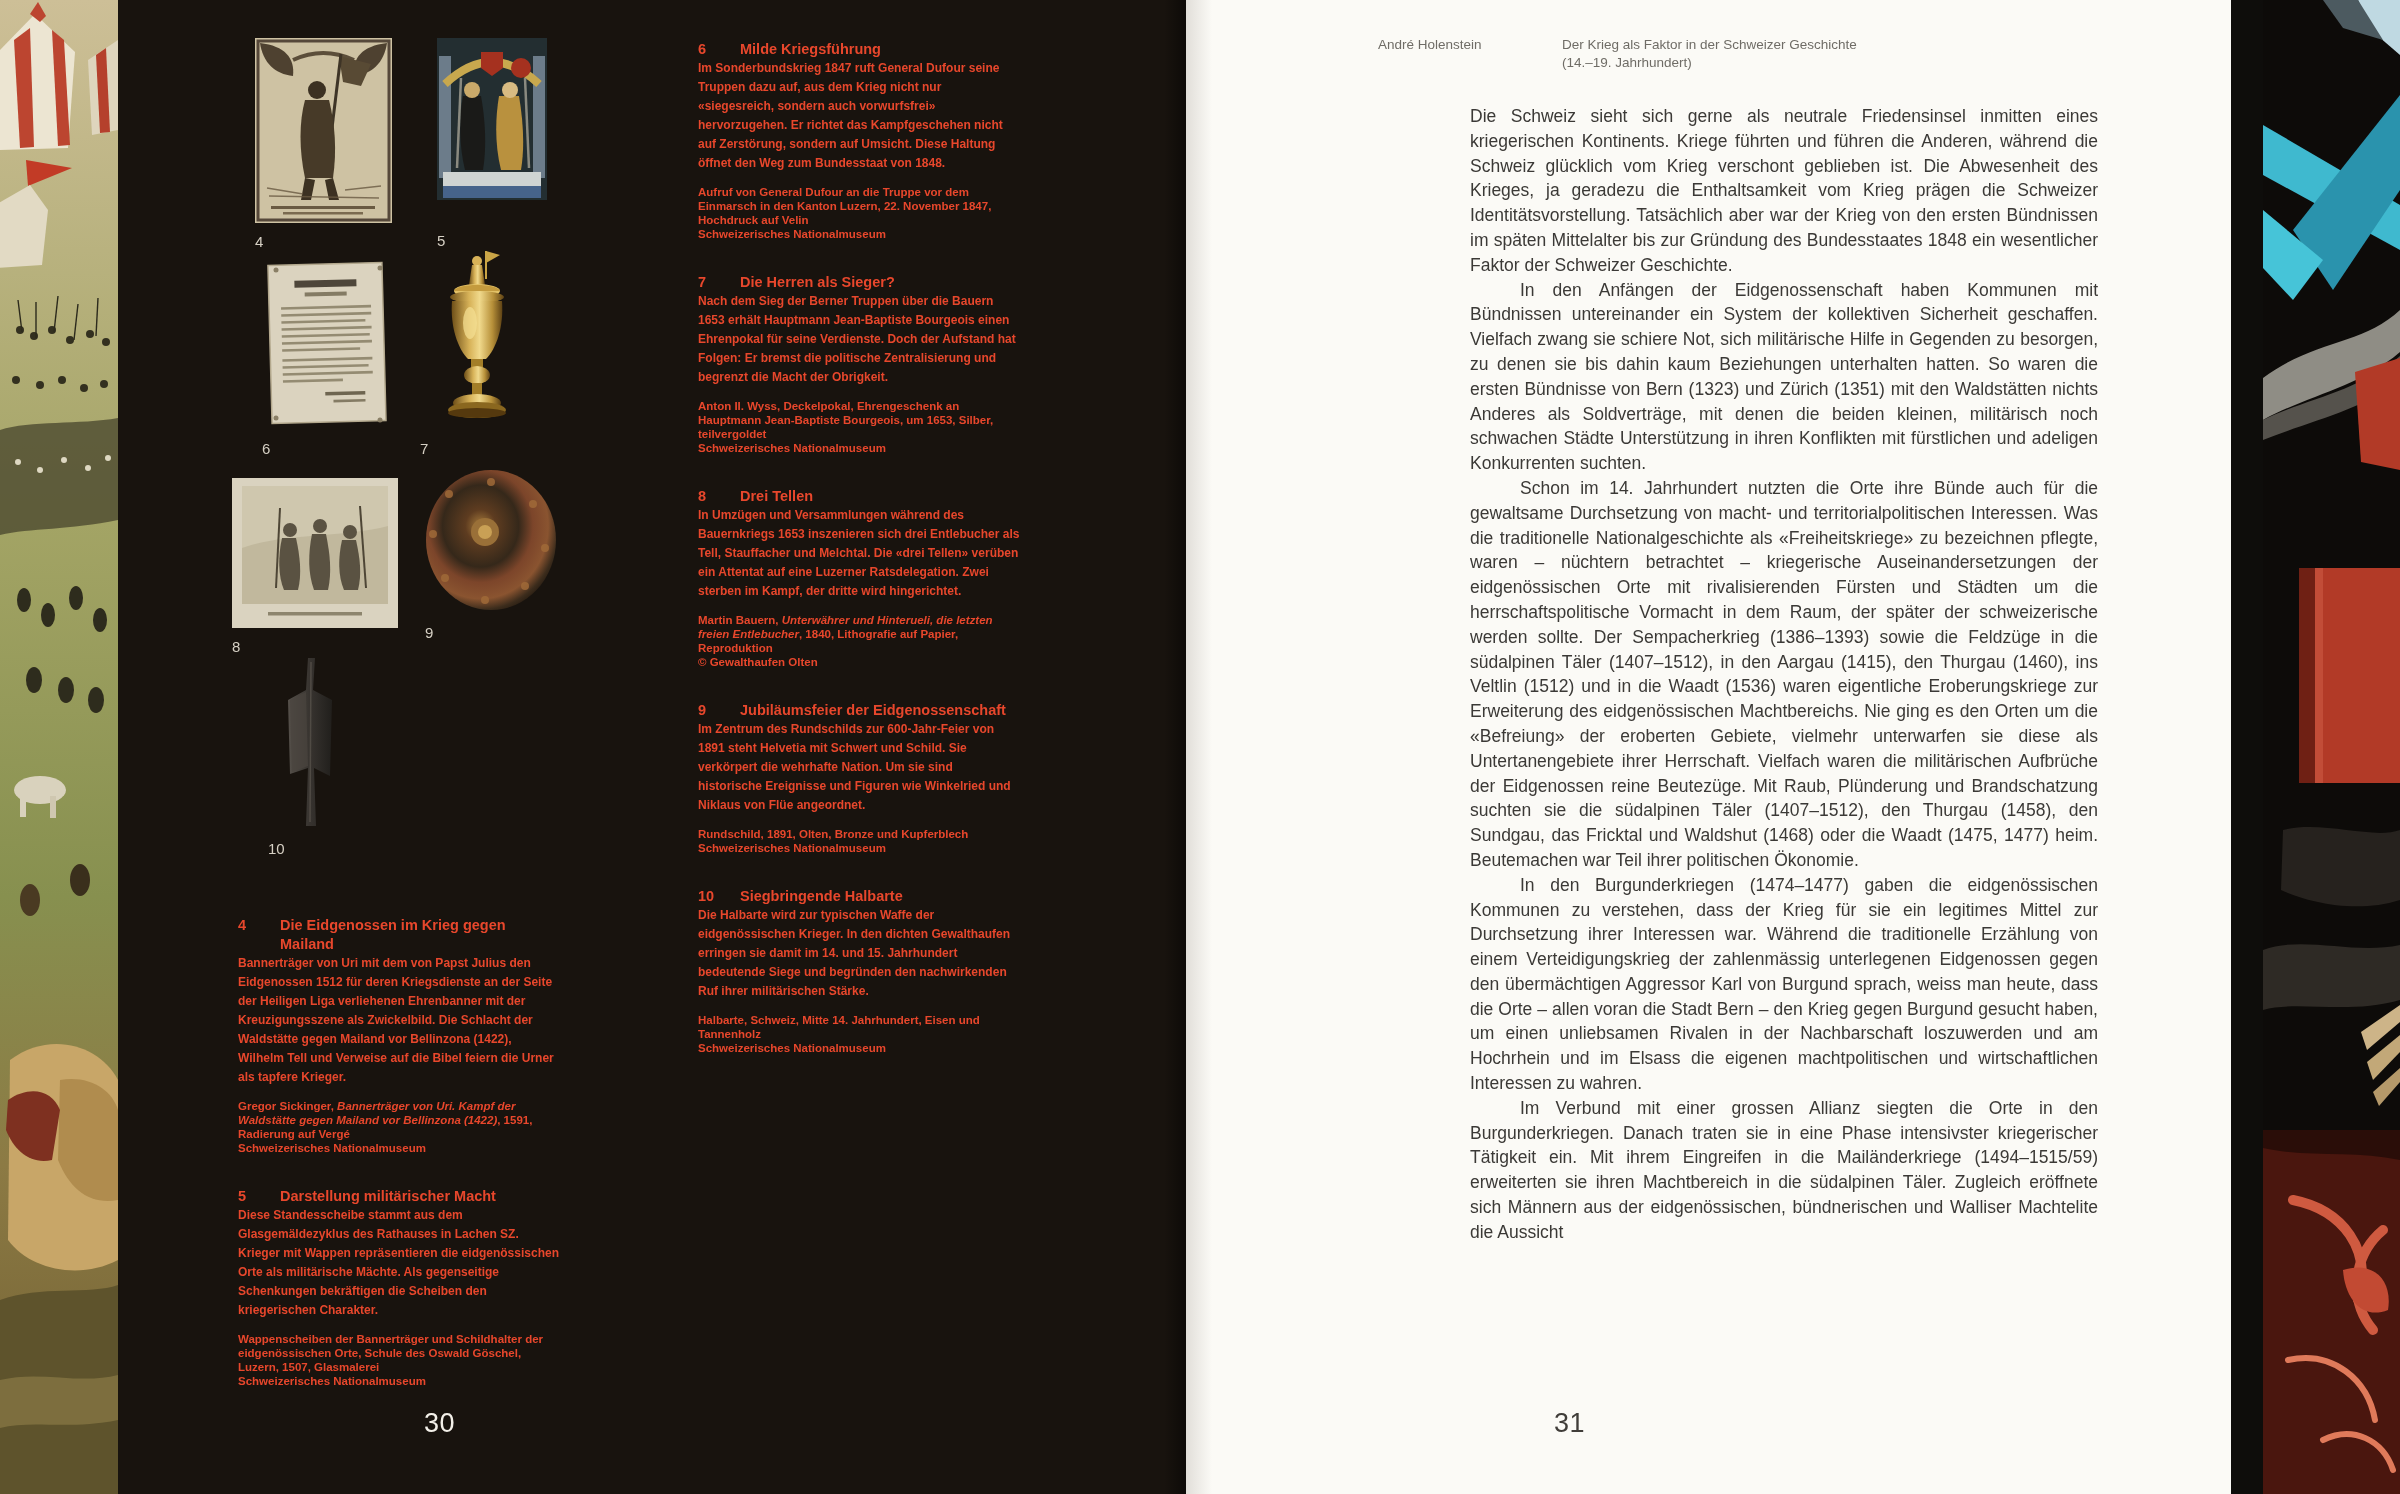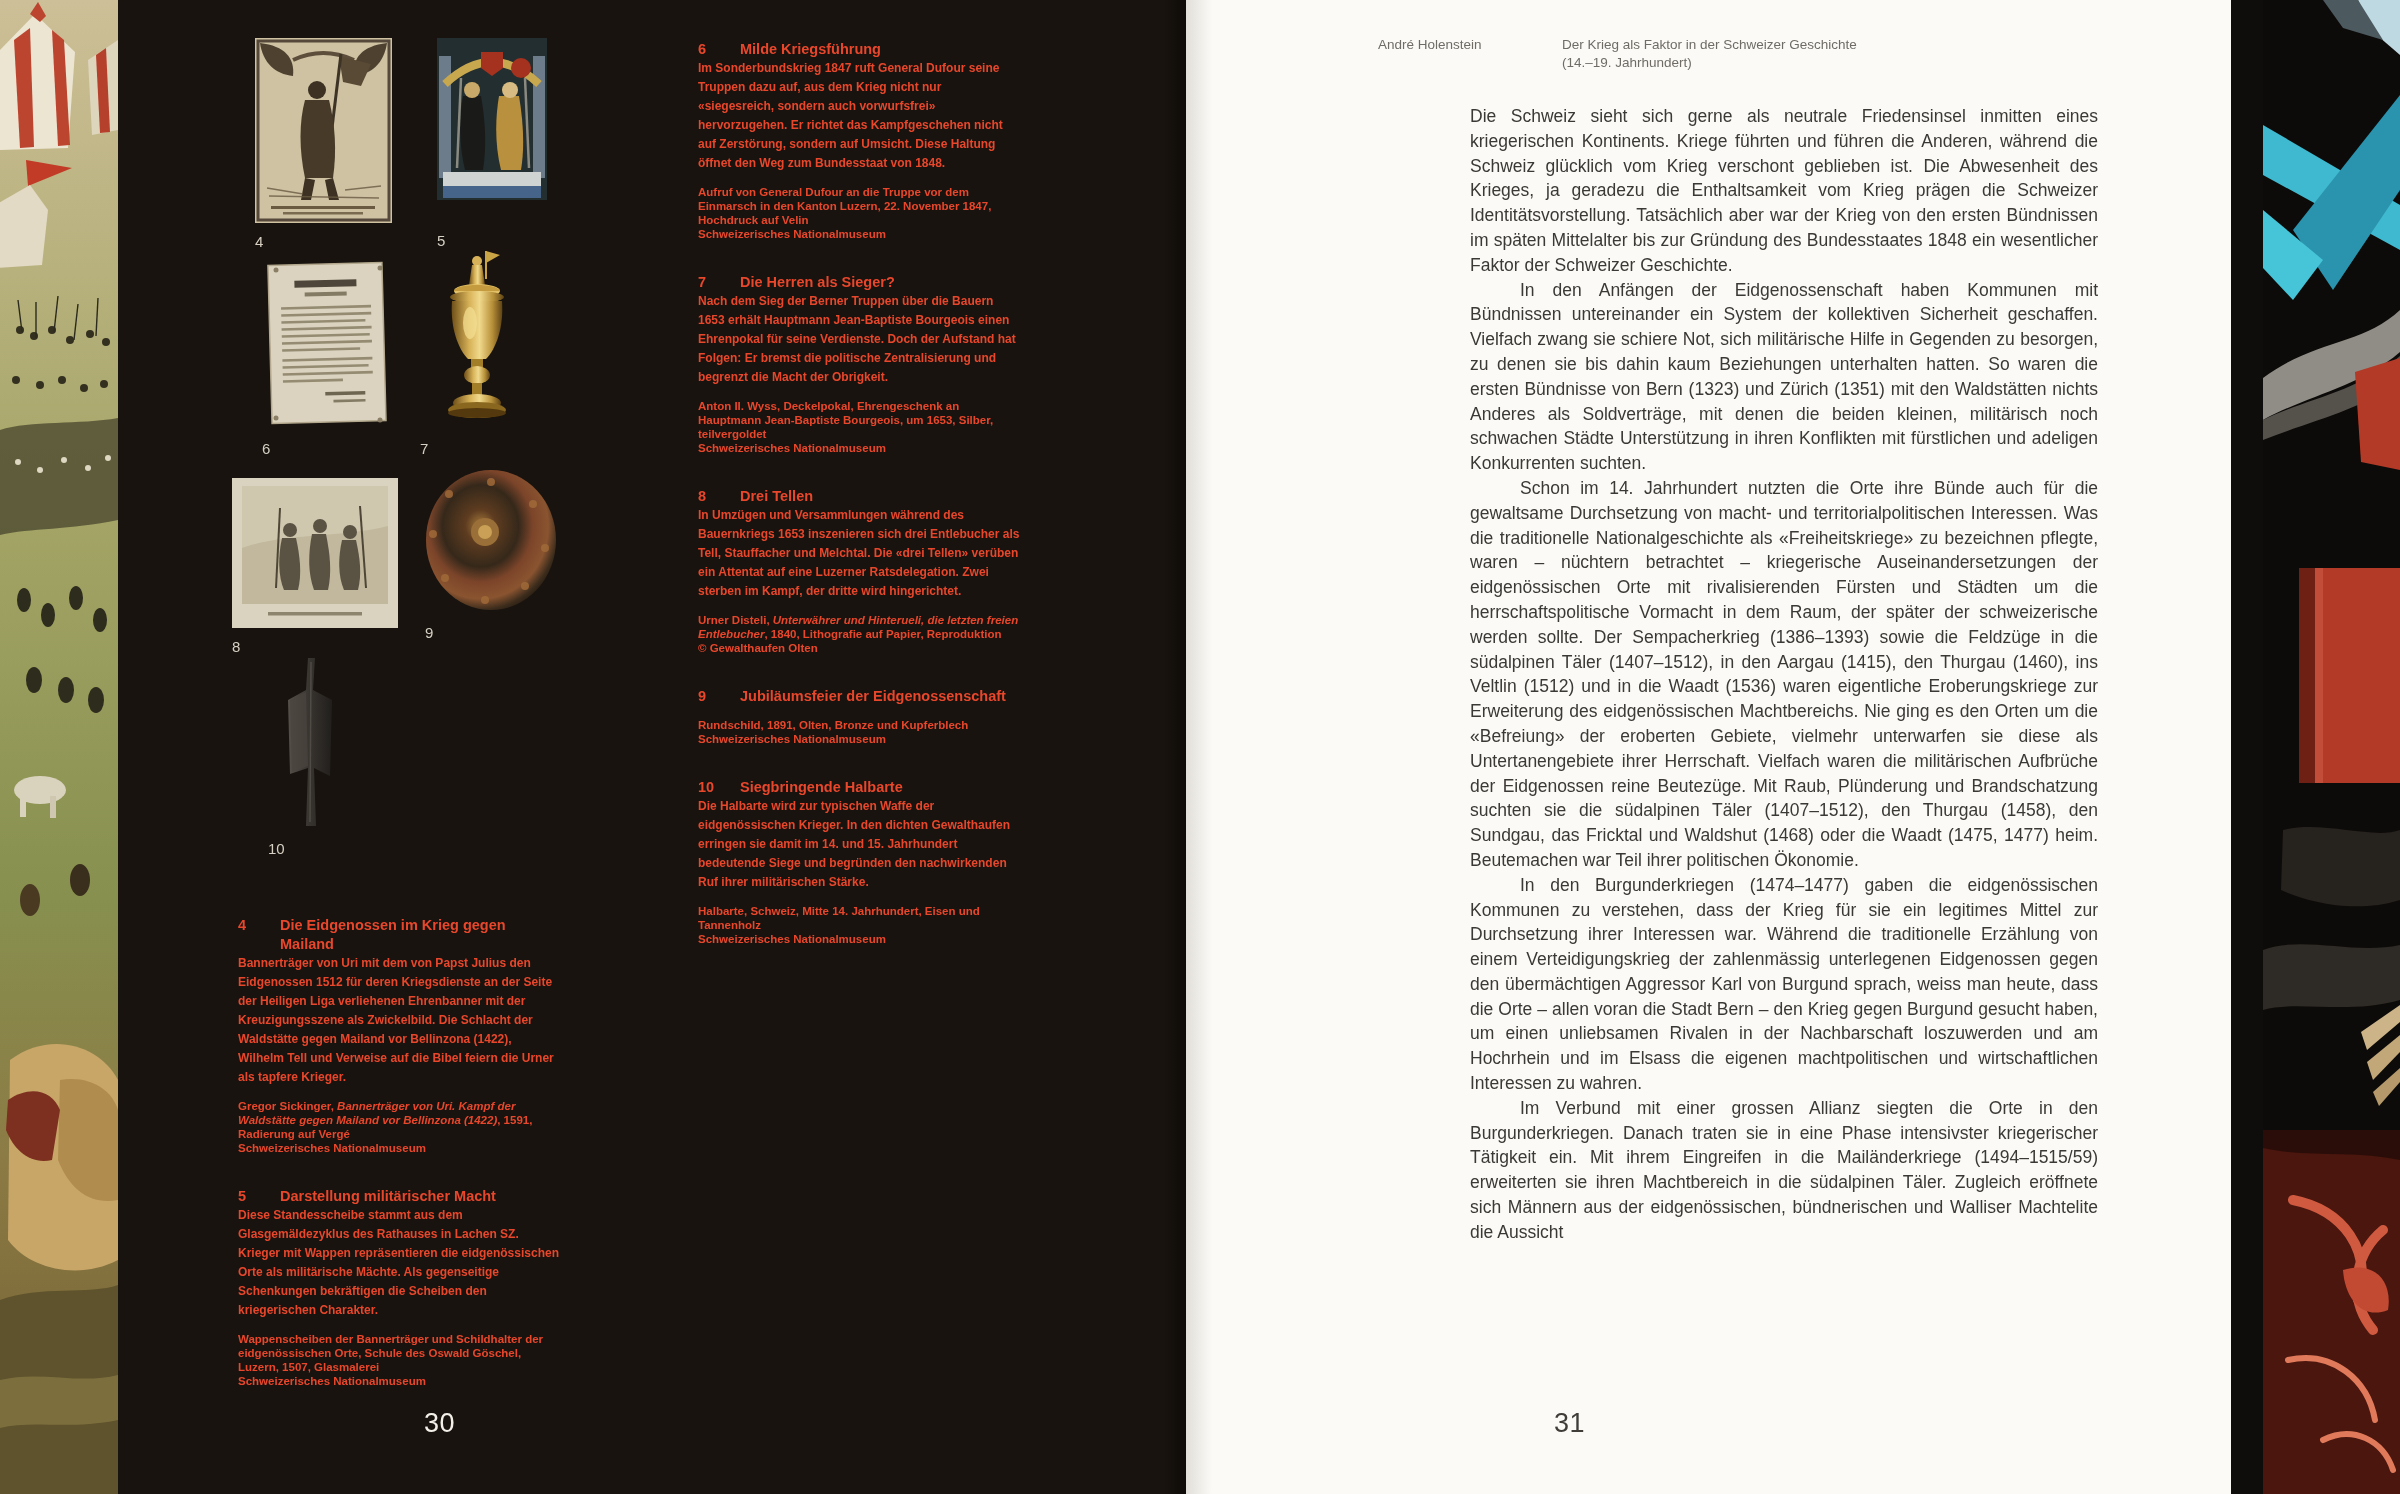--- a/index.html
+++ b/index.html
@@ -348,30 +348,31 @@
         </p>
       </div>
 
       <div class="caption">
         <div class="cap-title">
           <span class="cap-num">8</span>
           <span class="cap-title-text">Drei Tellen</span>
         </div>
         <p class="cap-body">In Umzügen und Versammlungen während des Bauernkriegs 1653 inszenieren sich drei Entlebucher als Tell, Stauffacher und Melchtal. Die «drei Tellen» verüben ein Attentat auf eine Luzerner Ratsdelegation. Zwei sterben im Kampf, der dritte wird hingerichtet.</p>
         <p class="cap-credit">
-          <span>Urner Disteli, </span><i>Unterwährer und Hinterueli, die letzten freien Entlebucher</i><span>, 1840, Lithografie auf Papier, Reproduktion</span>
+          <span>Martin Bauern, </span><i>Unterwährer und Hinterueli, die letzten freien Entlebucher</i><span>, 1840, Lithografie auf Papier, Reproduktion</span>
           <span class="cap-org">© Gewalthaufen Olten</span>
         </p>
       </div>
 
       <div class="caption">
         <div class="cap-title">
           <span class="cap-num">9</span>
           <span class="cap-title-text">Jubiläumsfeier der Eidgenossenschaft</span>
         </div>
+        <p class="cap-body">Im Zentrum des Rundschilds zur 600-Jahr-Feier von 1891 steht Helvetia mit Schwert und Schild. Sie verkörpert die wehrhafte Nation. Um sie sind historische Ereignisse und Figuren wie Winkelried und Niklaus von Flüe angeordnet.</p>
         <p class="cap-credit">
           <span>Rundschild, 1891, Olten, Bronze und Kupferblech</span><i></i><span></span>
           <span class="cap-org">Schweizerisches Nationalmuseum</span>
         </p>
       </div>
 
       <div class="caption">
         <div class="cap-title">
           <span class="cap-num">10</span>
           <span class="cap-title-text">Siegbringende Halbarte</span>

